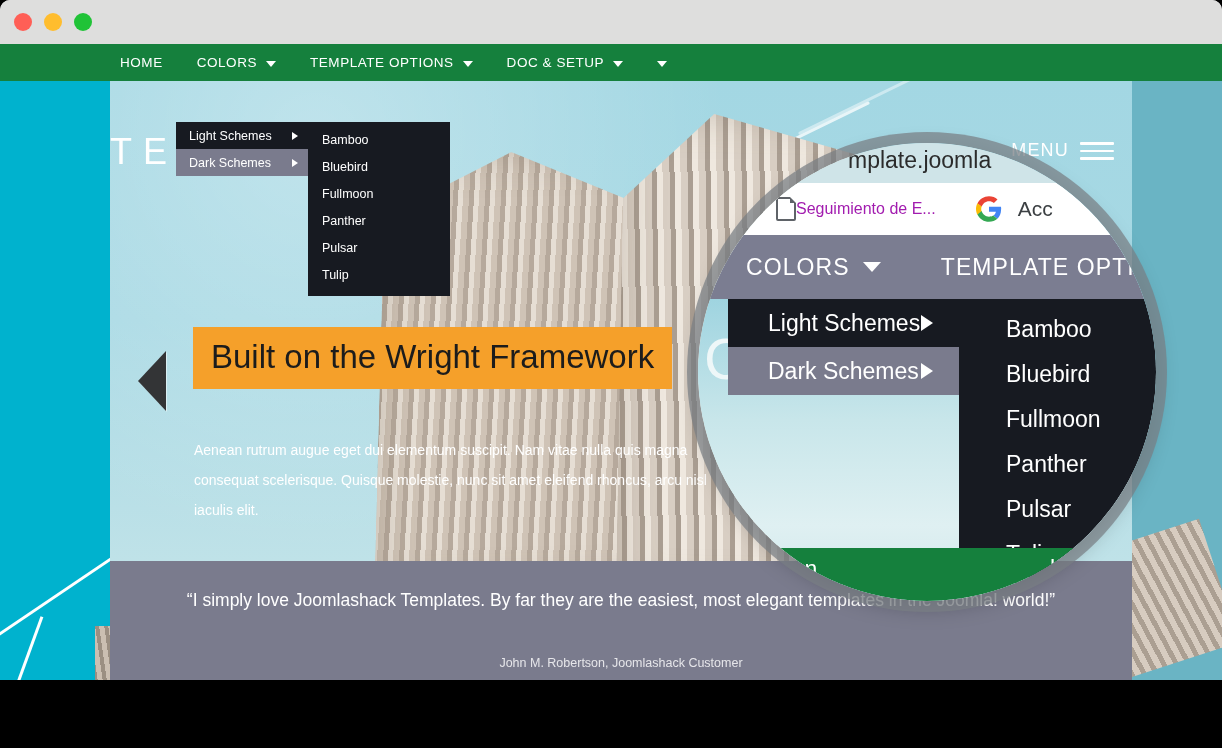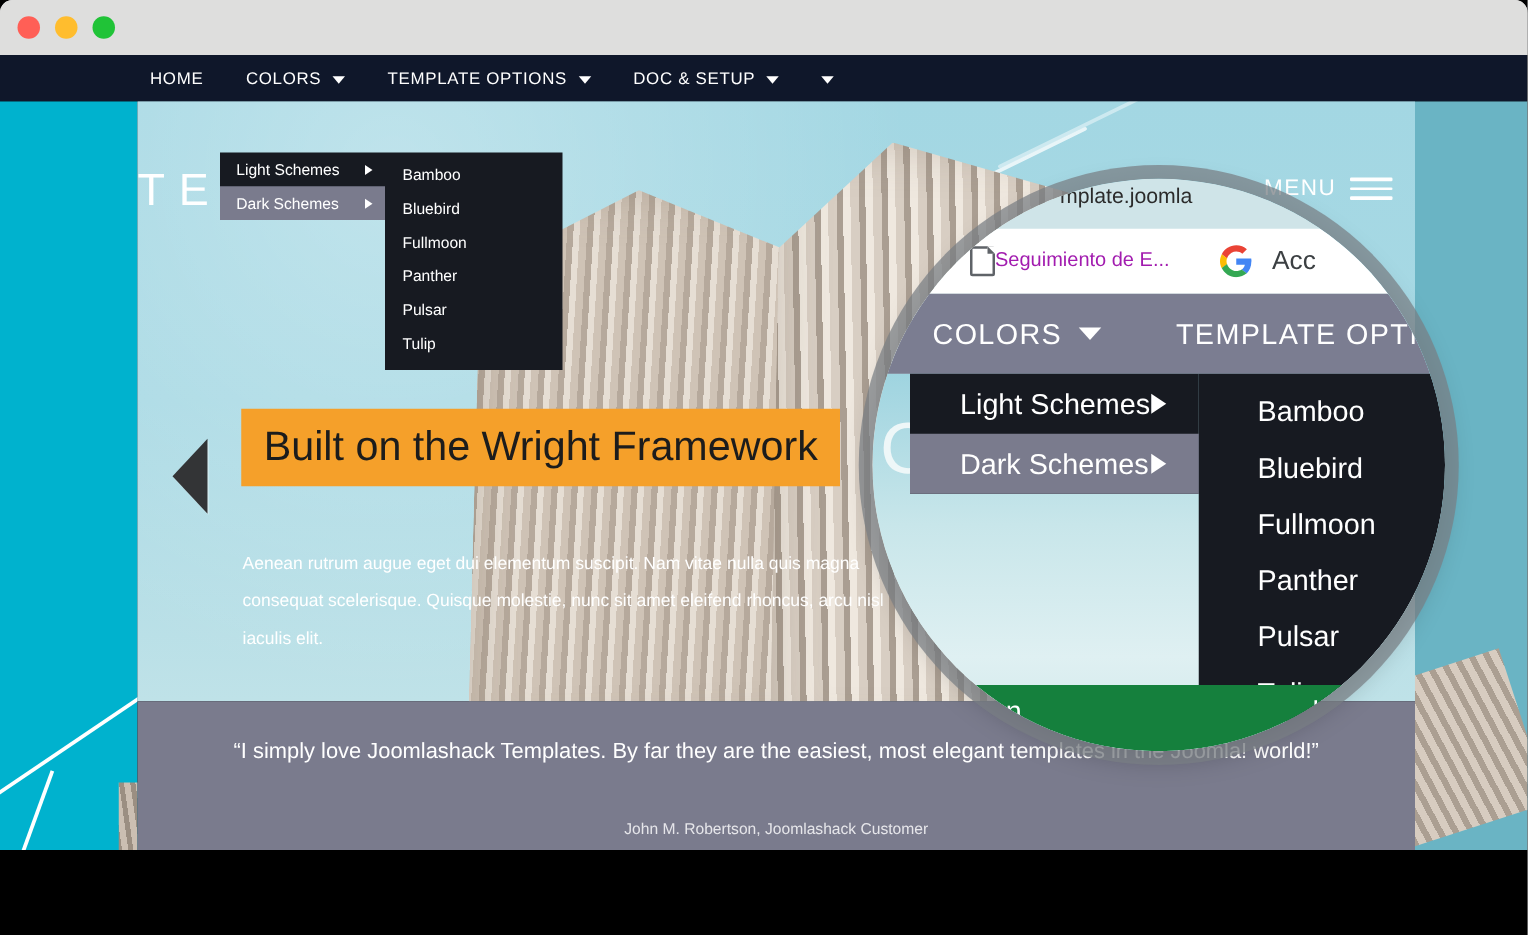--- a/index.html
+++ b/index.html
@@ -13,21 +13,21 @@
   .dots{position:absolute;left:14px;top:13px;display:flex;gap:12px;}
   .dot{width:18px;height:18px;border-radius:50%;}
   .dot.red{background:#ff5f56;}
   .dot.yellow{background:#ffbd2e;}
   .dot.green{background:#20c337;}
 
   
   .page{position:absolute;left:0;top:44px;width:1222px;height:636px;background:#000;overflow:hidden;}
 
   
-  .topnav{position:absolute;left:0;top:0;width:1222px;height:37px;background:#0f172a;}
+  .topnav{position:absolute;left:0;top:0;width:1222px;height:37px;background:#15803d;}
   .topnav .inner{position:absolute;left:110px;top:0;height:37px;display:flex;align-items:center;gap:0;}
   .nav-item{display:flex;align-items:center;gap:9px;color:#ffffff;font-size:13.5px;
     letter-spacing:.55px;padding:0 17px;height:37px;line-height:37px;white-space:nowrap;}
   .nav-item:first-child{padding-left:10px;}
   .caret{width:0;height:0;border-left:5px solid transparent;border-right:5px solid transparent;
     border-top:6px solid #ffffff;display:inline-block;position:relative;top:1px;}
 
   
   .hero{position:absolute;left:110px;top:37px;width:1022px;height:480px;overflow:hidden;
     background:linear-gradient(180deg,#a7d9e4 0%,#a9dae5 45%,#b6dfe7 100%);}
@@ -94,21 +94,21 @@
     border-bottom:4px solid transparent;border-left:6px solid #ffffff;}
   .menu-l2{position:absolute;left:308px;top:78px;width:142px;background:#171a21;z-index:41;padding:4px 0 8px 0;}
   .menu-l2 .mi2{height:27px;display:flex;align-items:center;padding:0 14px;color:#ffffff;font-size:12.5px;}
 
   
   .lens{position:absolute;left:698px;top:143px;width:458px;height:458px;border-radius:50%;
     overflow:hidden;z-index:60;box-shadow:0 0 0 11px rgba(120,126,132,.72),0 6px 22px rgba(0,0,0,.25);}
   .lens-inner{position:absolute;inset:0;border-radius:50%;overflow:hidden;background:#bfe0e6;}
   
   .lz-urlbar{position:absolute;left:0;top:0;width:458px;height:48px;background:#cfe4e8;}
-  .lz-url{position:absolute;left:150px;top:4px;color:#2b2b2b;font-size:17px;
+  .lz-url{position:absolute;left:150px;top:4px;color:#2b2b2b;font-size:23px;
     font-family:"Liberation Sans",sans-serif;white-space:nowrap;}
   .lz-bm{position:absolute;left:0;top:40px;width:458px;height:52px;background:#ffffff;
     display:flex;align-items:center;}
   .lz-bm .pg{margin-left:78px;width:16px;height:20px;border:2px solid #5f6368;border-radius:2px;
     position:relative;}
   .lz-bm .pg:after{content:"";position:absolute;right:-2px;top:-2px;border-top:6px solid #fff;
     border-left:6px solid #5f6368;}
   .lz-bm .lbl{color:#a21caf;font-size:16px;white-space:nowrap;}
   .lz-g{margin-left:40px;width:26px;height:26px;}
   .lz-acc{margin-left:16px;color:#3c4043;font-size:21px;white-space:nowrap;}

